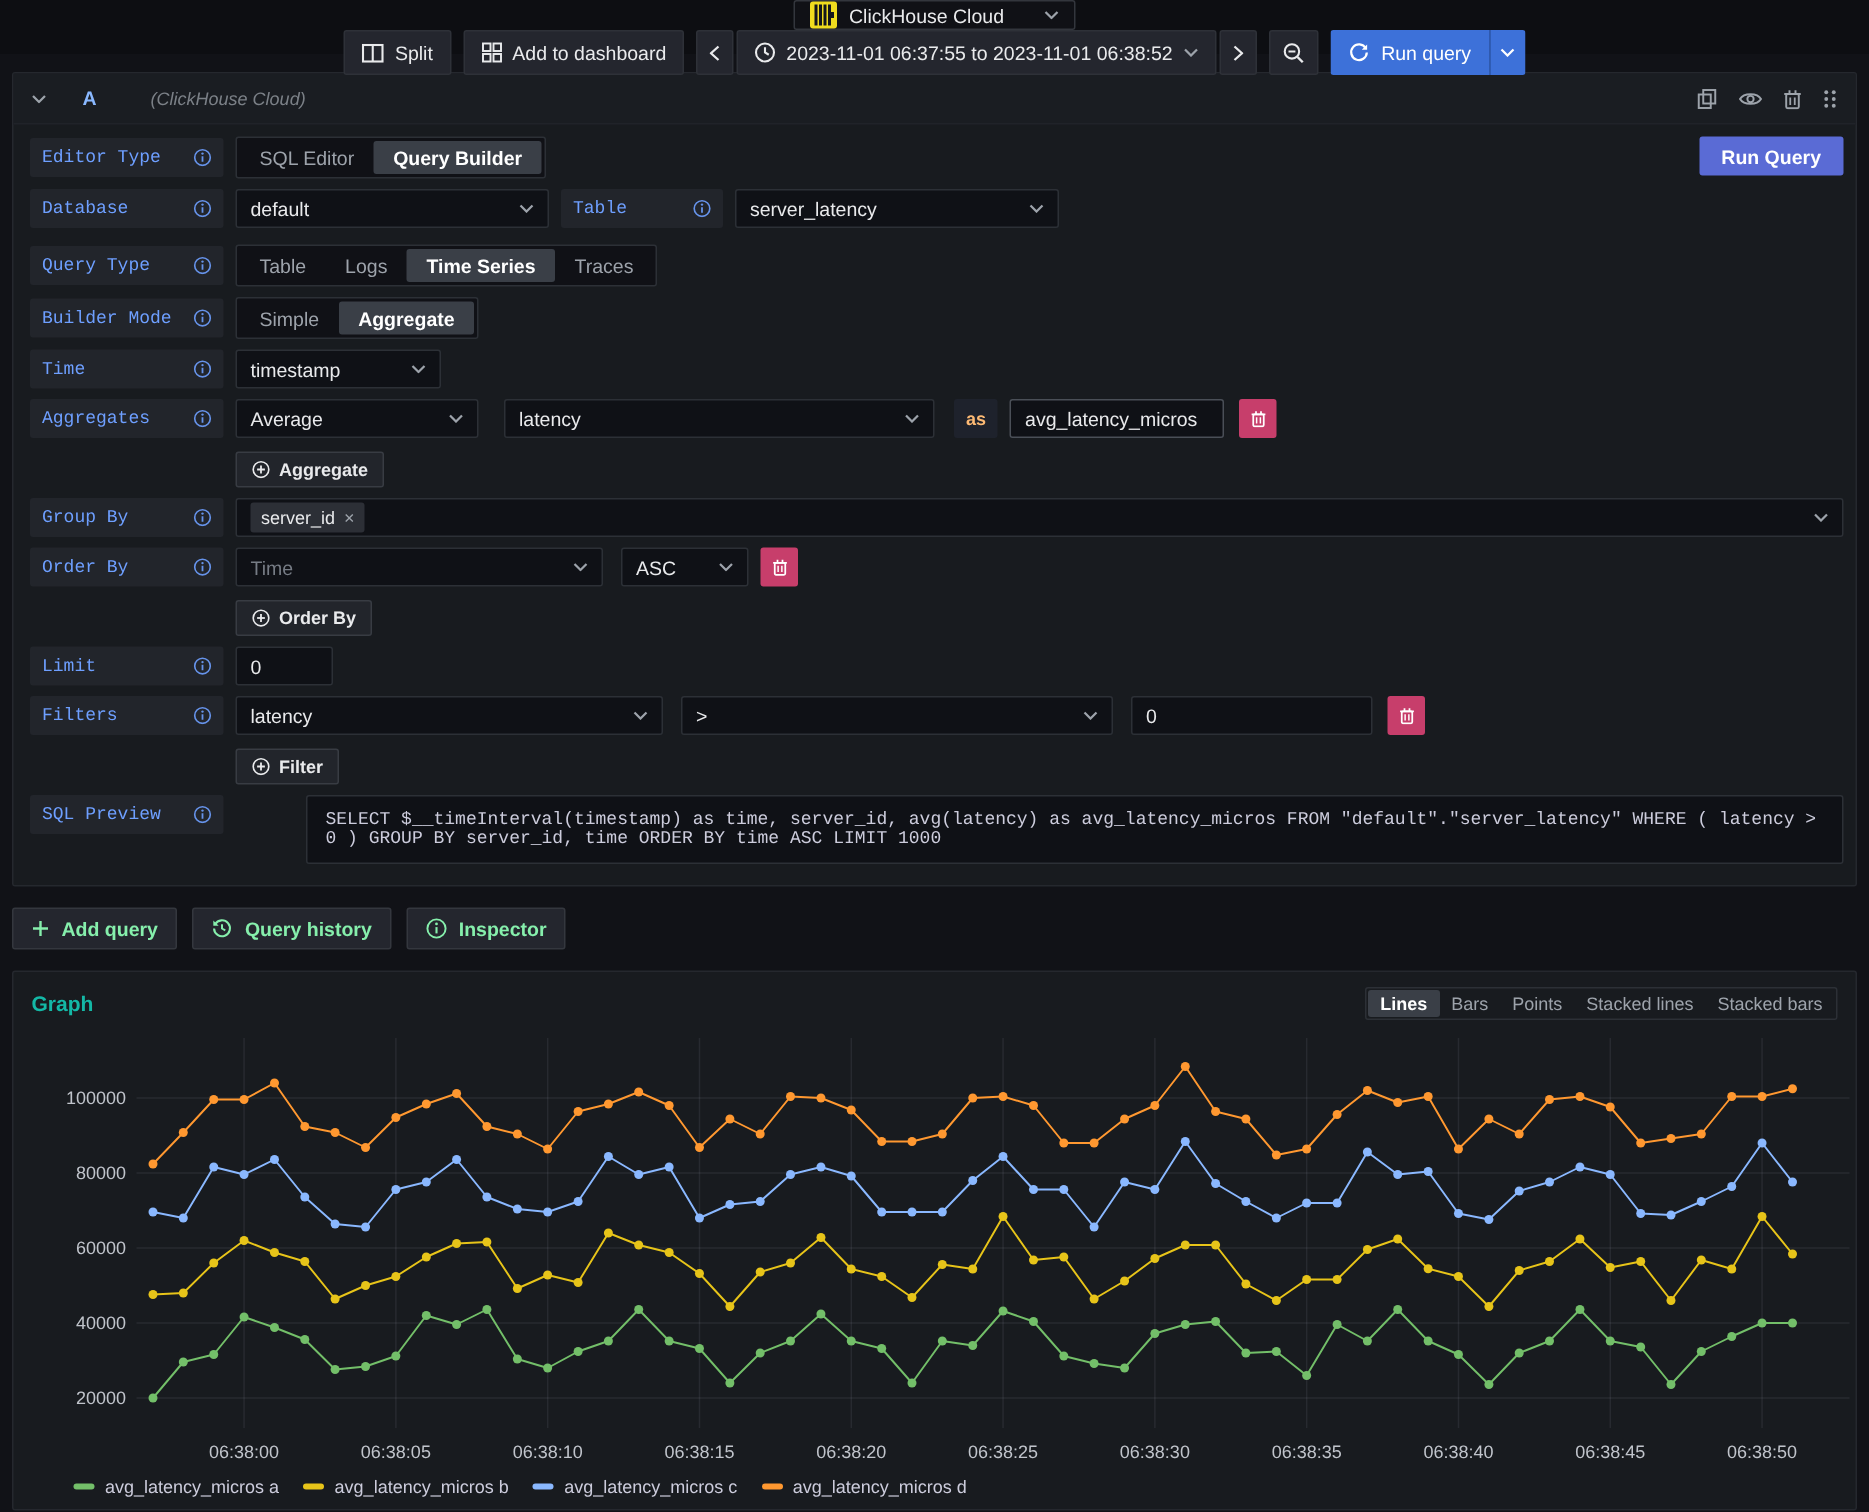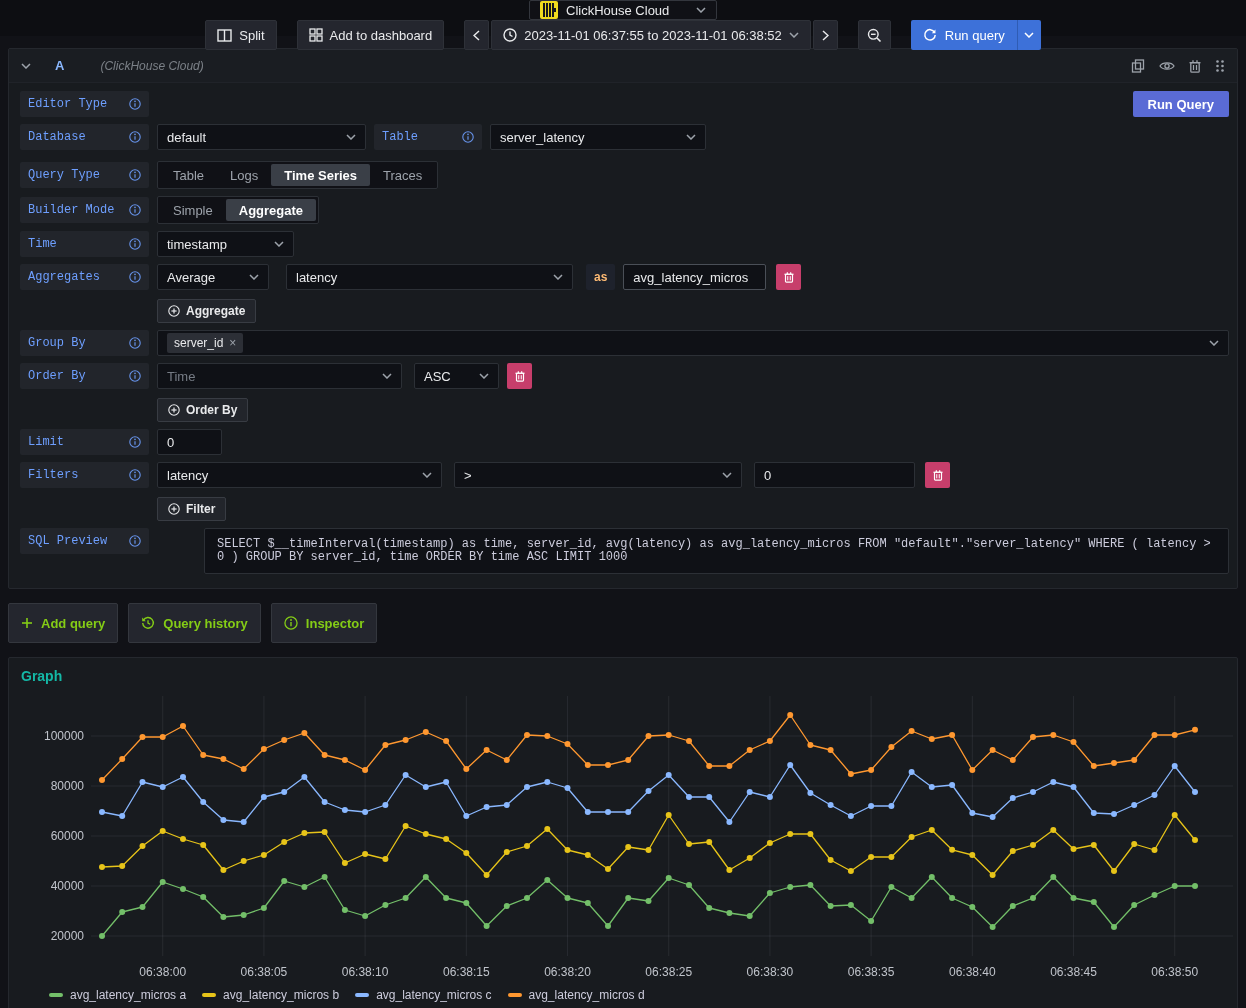--- a/index.html
+++ b/index.html
@@ -10,21 +10,21 @@
   .topbar { height:36px; background:#0d0e12; display:flex; align-items:center;
     justify-content:space-between; padding:0 8px;flex-direction:column; }
   .ds-picker { display:flex; align-items:center; gap:8px; height:30px; padding:0 10px;
     border:1px solid #33363d; border-radius:2px; background:#101116; cursor:pointer; min-width:188px; }
   .ds-name { font-weight:500; color:#e9eaec; }
   .ch-logo { width:18px; height:18px; background:#f0dc1e; border-radius:2px; position:relative; display:inline-block; }
   .ch-logo i { position:absolute; top:2px; bottom:2px; width:2px; background:#15171c; }
   .ch-logo i:nth-child(1){left:3px;} .ch-logo i:nth-child(2){left:6px;}
   .ch-logo i:nth-child(3){left:9px;} .ch-logo i:nth-child(4){left:12px;}
   .ch-logo b { position:absolute; right:2px; top:7px; width:2px; height:4px; background:#15171c; }
-  .top-right { display:flex; align-items:center; gap:20px; }
+  .top-right { display:flex; align-items:center; gap:8px; }
   .tb-btn { display:flex; align-items:center; gap:7px; height:30px; padding:0 11px;
     background:#24262e; border:1px solid #2e3138; border-radius:2px; color:#e9eaec;
     font-weight:500; font-size:13px; cursor:pointer; }
   .tb-btn.square { padding:0 8px; }
   .time-group { display:flex; gap:2px; }
   .runq { display:flex; border-radius:2px; overflow:hidden; }
   .runq .main { display:flex; align-items:center; gap:8px; height:30px; padding:0 12px;
     background:#3d71d9; color:#fff; font-weight:500; cursor:pointer; }
   .runq .caret { width:24px; display:flex; align-items:center; justify-content:center;
     background:#3d71d9; border-left:1px solid #2f5cb4; cursor:pointer; }
@@ -70,22 +70,22 @@
     height:20px; padding:0 7px; font-size:12px; color:#e9eaec; }
   .tag .x { color:#9da3ab; cursor:pointer; font-size:12px; }
   .sql-box { flex:1; background:#0f1116; border:1px solid #2c3036; border-radius:2px;
     padding:9px 12px; font-family:"Liberation Mono","DejaVu Sans Mono",monospace;
     font-size:12px; line-height:13px; color:#ccccdc; align-self:stretch;margin-left:47px; }
   .run-query-editor { position:absolute; top:8px; right:8px; height:26px; padding:0 15px;
     background:#5a6bd5; color:#fff; border:none; border-radius:2px; font-weight:600;
     font-size:13px; cursor:pointer; font-family:inherit; }
 
   .actions-row { display:flex; gap:10px; margin:14px 0; }
-  .action-btn { height:40px; display:flex; align-items:center; gap:8px; padding:0 12px;
-    background:#24262e; border:1px solid #34373e; border-radius:2px; color:#84cc16;
+  .action-btn { height:28px; display:flex; align-items:center; gap:8px; padding:0 12px;
+    background:#24262e; border:1px solid #34373e; border-radius:2px; color:#86efac;
     font-weight:600; font-size:13px; cursor:pointer; }
 
   
   .graph-panel { margin-top:2px; }
   .graph-header { display:flex; align-items:center; justify-content:space-between; padding:10px 12px 2px 12px; }
   .graph-title { font-size:14px; font-weight:600; color:#14b8a6; }
   .mini-seg { display:flex; background:transparent; border:1px solid #2c3036; border-radius:2px; height:22px; padding:1px; }
   .mini-seg .seg-item { display:flex; align-items:center; padding:0 8px; color:#9da3ab; font-size:12px; cursor:pointer; border-radius:2px; white-space:nowrap;}
   .mini-seg .seg-item.active { background:#3a3f47; color:#fff; font-weight:600; }
   #chart-svg { display:block; margin-top:2px; }
@@ -247,20 +247,24 @@
         <div class="qlabel">
           <span>Editor Type</span>
           <span class="info-ic">
               <svg class="ic" width="12" height="12" viewBox="0 0 12 12">
                 <circle cx="6" cy="6" r="5.2" fill="none" stroke="currentColor" stroke-width="1.1"></circle>
                 <line x1="6" y1="5.2" x2="6" y2="8.8" stroke="currentColor" stroke-width="1.2"></line>
                 <circle cx="6" cy="3.4" r="0.8" fill="currentColor"></circle>
               </svg>
             </span>
         </div>
+        <div class="seg">
+          <span class="seg-item">SQL Editor</span>
+          <span class="seg-item active">Query Builder</span>
+        </div>
       </div>
 
       <div class="qrow" style="margin-bottom:11px">
         <div class="qlabel">
           <span>Database</span>
           <span class="info-ic">
               <svg class="ic" width="12" height="12" viewBox="0 0 12 12">
                 <circle cx="6" cy="6" r="5.2" fill="none" stroke="currentColor" stroke-width="1.1"></circle>
                 <line x1="6" y1="5.2" x2="6" y2="8.8" stroke="currentColor" stroke-width="1.2"></line>
                 <circle cx="6" cy="3.4" r="0.8" fill="currentColor"></circle>
@@ -356,21 +360,21 @@
         <div class="qlabel">
           <span>Aggregates</span>
           <span class="info-ic">
               <svg class="ic" width="12" height="12" viewBox="0 0 12 12">
                 <circle cx="6" cy="6" r="5.2" fill="none" stroke="currentColor" stroke-width="1.1"></circle>
                 <line x1="6" y1="5.2" x2="6" y2="8.8" stroke="currentColor" stroke-width="1.2"></line>
                 <circle cx="6" cy="3.4" r="0.8" fill="currentColor"></circle>
               </svg>
             </span>
         </div>
-        <div class="select" style="width:112px">
+        <div class="select" style="width:162px">
           <span>Average</span>
           <span class="chev">
               <svg class="ic" width="10" height="6" viewBox="0 0 10 6">
                 <polyline points="1,1 5,5 9,1" fill="none" stroke="currentColor" stroke-width="1.5"></polyline>
               </svg>
             </span>
         </div>
         <div class="select" style="width:287px; margin-left:9px">
           <span>latency</span>
           <span class="chev">
@@ -596,20 +600,27 @@
             <circle cx="6" cy="3.4" r="0.8" fill="currentColor"></circle>
           </svg>
         </span>
       <span>Inspector</span>
     </button>
   </div>
 
   <section class="panel graph-panel">
     <div class="graph-header">
       <span class="graph-title">Graph</span>
+      <div class="mini-seg">
+        <span class="seg-item active">Lines</span>
+        <span class="seg-item">Bars</span>
+        <span class="seg-item">Points</span>
+        <span class="seg-item">Stacked lines</span>
+        <span class="seg-item">Stacked bars</span>
+      </div>
     </div>
     <svg id="chart-svg" width="1228" height="298" viewBox="0 0 1228 298">
         <line x1="82" y1="248" x2="1224" y2="248" stroke="rgba(204,204,220,0.09)" stroke-width="1"></line>
         <text x="75" y="252" text-anchor="end" fill="#c0c4cb" font-size="12" font-family="Liberation Sans, sans-serif">20000</text>
         <line x1="82" y1="198" x2="1224" y2="198" stroke="rgba(204,204,220,0.09)" stroke-width="1"></line>
         <text x="75" y="202" text-anchor="end" fill="#c0c4cb" font-size="12" font-family="Liberation Sans, sans-serif">40000</text>
         <line x1="82" y1="148" x2="1224" y2="148" stroke="rgba(204,204,220,0.09)" stroke-width="1"></line>
         <text x="75" y="152" text-anchor="end" fill="#c0c4cb" font-size="12" font-family="Liberation Sans, sans-serif">60000</text>
         <line x1="82" y1="98" x2="1224" y2="98" stroke="rgba(204,204,220,0.09)" stroke-width="1"></line>
         <text x="75" y="102" text-anchor="end" fill="#c0c4cb" font-size="12" font-family="Liberation Sans, sans-serif">80000</text>

